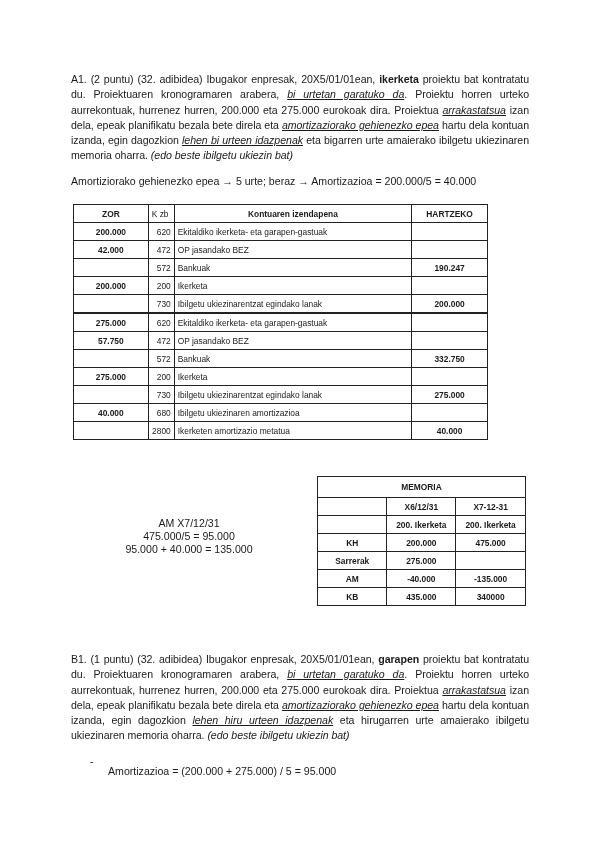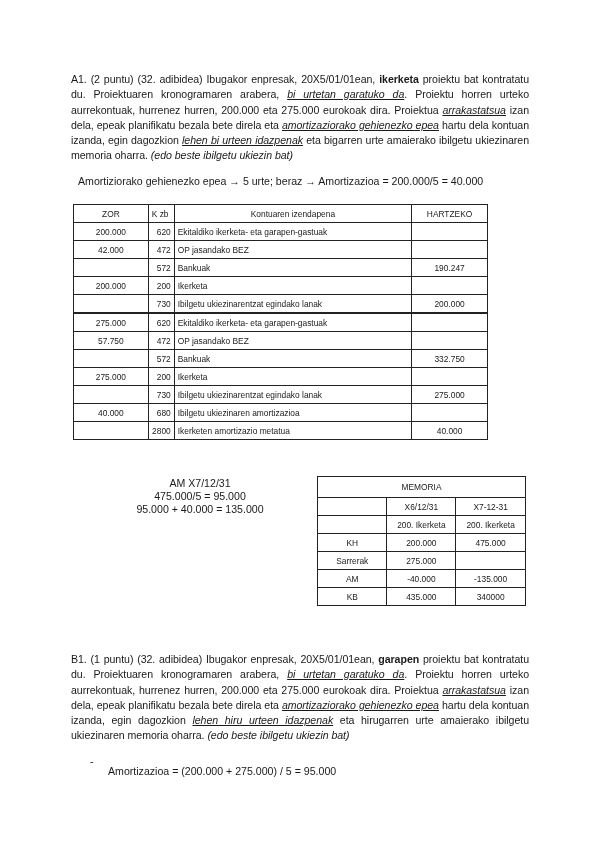--- a/index.html
+++ b/index.html
@@ -5,34 +5,34 @@
   html, body { margin:0; padding:0; background:#ffffff; }
   body { width:600px; height:848px; position:relative; overflow:hidden;
          font-family:"Liberation Sans", sans-serif; color:#1a1a1a; }
   .para { position:absolute; left:71px; width:458px; font-size:10.6px; line-height:15.3px;
           text-align:justify; letter-spacing:-0.05px; }
   .para u { text-decoration:underline;font-style:italic; }
   .para i { font-style:italic; }
   .line { position:absolute; font-size:10.6px; white-space:nowrap; }
   table { border-collapse:collapse; position:absolute; font-size:8.4px; }
   td { border:1px solid #222; height:17px; padding:0 3px; vertical-align:middle; white-space:nowrap; }
-  .c { text-align:center; }
+  .c { text-align:center;font-weight:bold; }
   .l { text-align:left; }
   .r { text-align:right; }
   .thick-top td { border-top:2px solid #222; }
-  .calc { position:absolute; left:100px; width:200px; text-align:center; font-size:10.6px; line-height:13px; }
+  .calc { position:absolute; left:89px; width:200px; text-align:center; font-size:10.6px; line-height:13px;margin-top:40px; }
 </style>
 </head>
 <body>
 
 <div class="para" style="top:72px;">
   <span>A1. (2 puntu) (32. adibidea) Ibugakor enpresak, 20X5/01/01ean, </span><b>ikerketa</b><span> proiektu bat kontratatu du. Proiektuaren kronogramaren arabera, </span><u>bi urtetan garatuko da</u><span>. Proiektu horren urteko aurrekontuak, hurrenez hurren, 200.000 eta 275.000 eurokoak dira. Proiektua </span><u>arrakastatsua</u><span> izan dela, epeak planifikatu bezala bete direla eta </span><u>amortizaziorako gehienezko epea</u><span> hartu dela kontuan izanda, egin dagozkion </span><u>lehen bi urteen idazpenak</u><span> eta bigarren urte amaierako ibilgetu ukiezinaren memoria oharra. </span><i>(edo beste ibilgetu ukiezin bat)</i>
 </div>
 
-<div class="line" style="left:78px; top:175px;">Amortiziorako gehienezko epea → 5 urte; beraz   →  Amortizazioa = 200.000/5 = 40.000</div>
+<div class="line" style="left:71px; top:175px;">Amortiziorako gehienezko epea → 5 urte; beraz   →  Amortizazioa = 200.000/5 = 40.000</div>
 
 <table style="left:73px; top:204px; width:415px;">
   <colgroup>
       <col style="width:75px">
       <col style="width:26px">
       <col style="width:238px">
       <col style="width:76px">
     </colgroup>
   <tbody>
       <tr>

